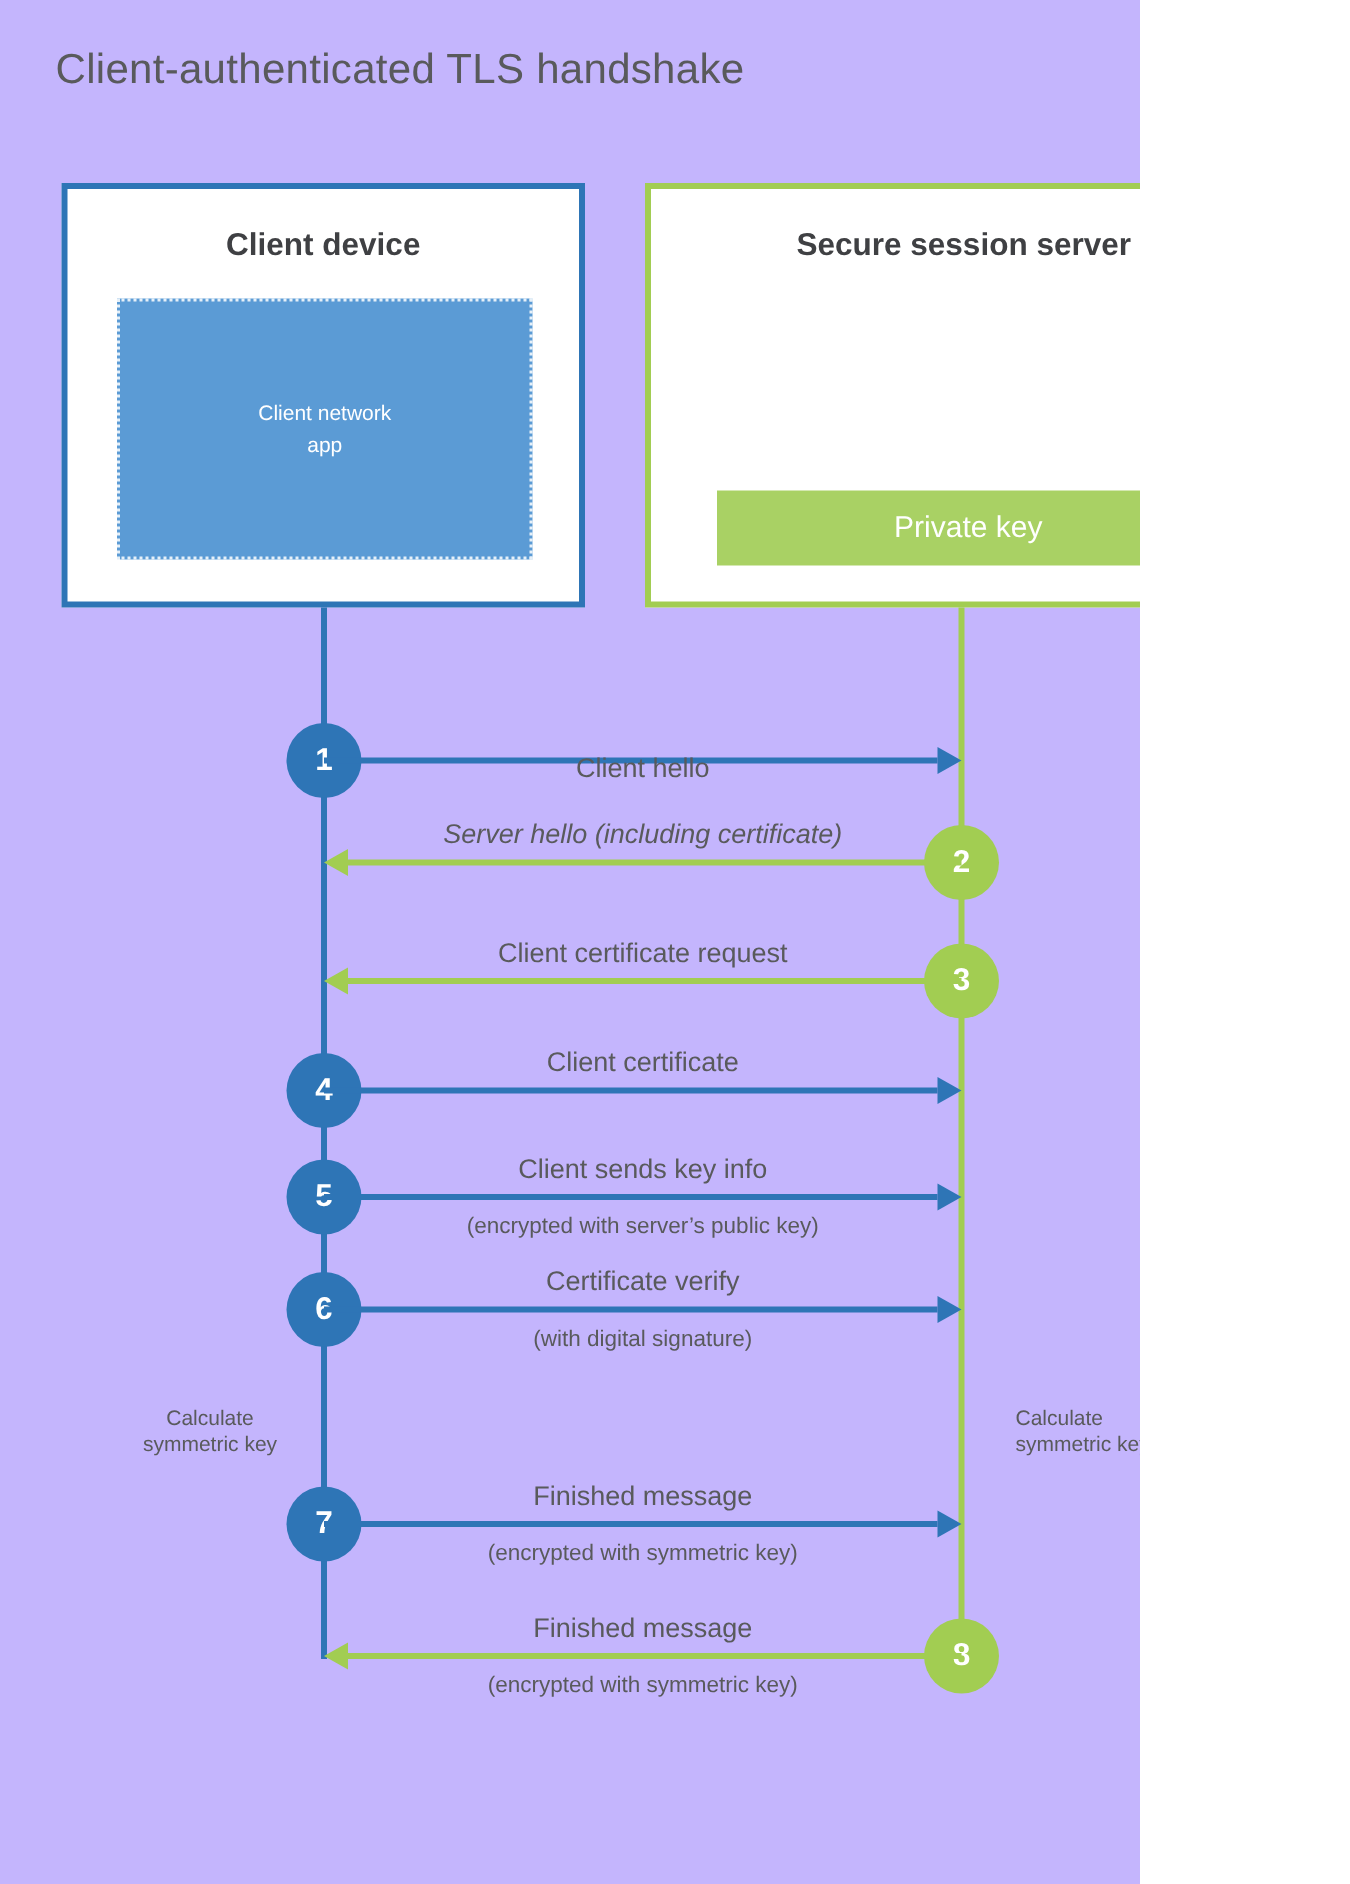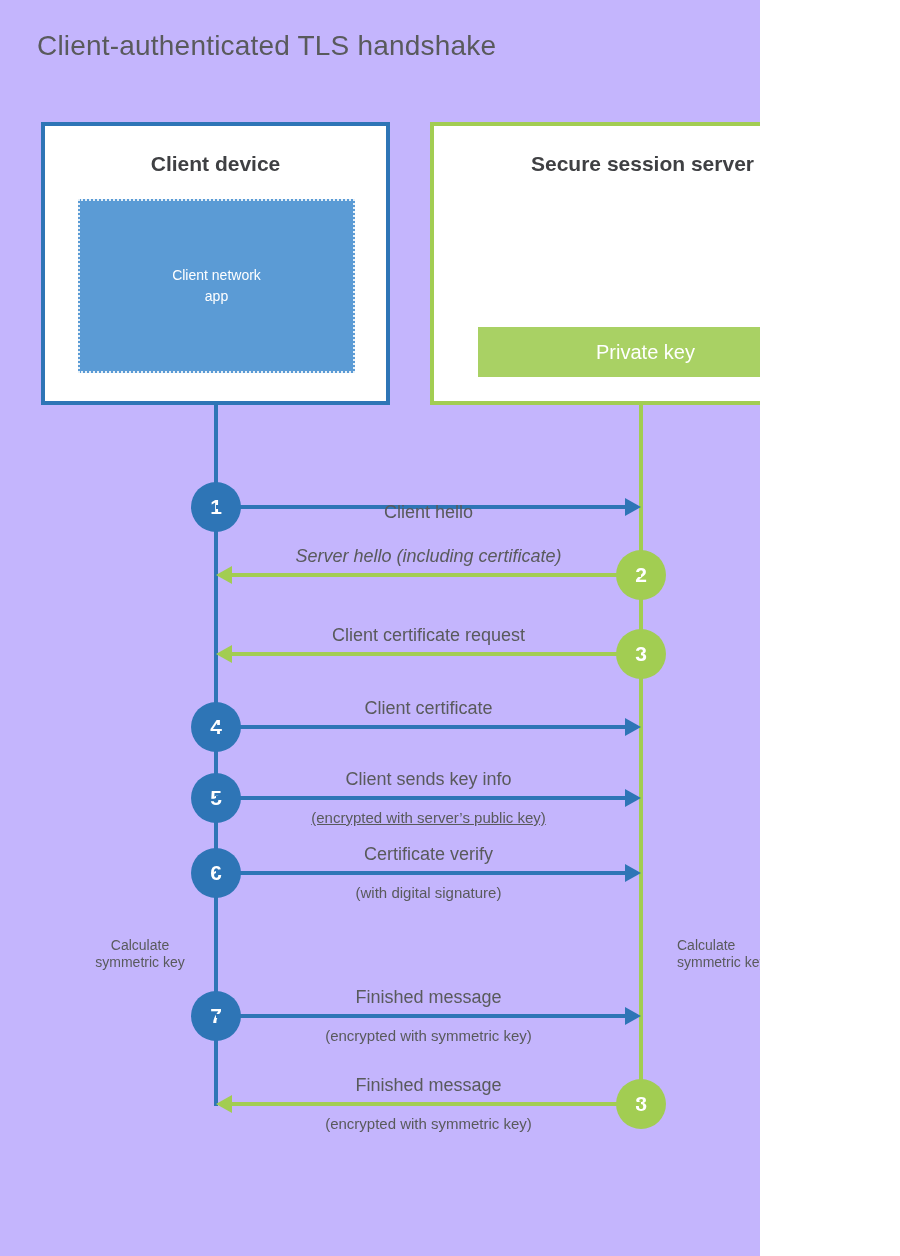--- a/index.html
+++ b/index.html
@@ -154,21 +154,21 @@
       <div class="arrow-line a-green" style="left: 232px; top: 652px; width: 409px;"></div>
       <div class="step-label" style="top: 625px;">Client certificate request</div>
       <div class="step-circle c-blue" style="left: 191px; top: 702px;">4</div>
       <div class="arrow-line a-blue" style="left: 216px; top: 725px; width: 409px;"></div>
       <div class="arrow-head h-right" style="left: 625px; top: 718px;"></div>
       <div class="step-label" style="top: 698px;">Client certificate</div>
       <div class="step-circle c-blue" style="left: 191px; top: 773px;">5</div>
       <div class="arrow-line a-blue" style="left: 216px; top: 796px; width: 409px;"></div>
       <div class="arrow-head h-right" style="left: 625px; top: 789px;"></div>
       <div class="step-label" style="top: 769px;">Client sends key info</div>
-      <div class="step-sub" style="top: 809px; text-decoration: underline;">(encrypted with server’s public key)</div>
+      <div class="step-sub" style="top: 809px;">(encrypted with server’s public key)</div>
       <div class="step-circle c-blue" style="left: 191px; top: 848px;">6</div>
       <div class="arrow-line a-blue" style="left: 216px; top: 871px; width: 409px;"></div>
       <div class="arrow-head h-right" style="left: 625px; top: 864px;"></div>
       <div class="step-label" style="top: 844px;">Certificate verify</div>
       <div class="step-sub" style="top: 884px;">(with digital signature)</div>
       <div class="step-circle c-blue" style="left: 191px; top: 991px;">7</div>
       <div class="arrow-line a-blue" style="left: 216px; top: 1014px; width: 409px;"></div>
       <div class="arrow-head h-right" style="left: 625px; top: 1007px;"></div>
       <div class="step-label" style="top: 987px;">Finished message</div>
       <div class="step-sub" style="top: 1027px;">(encrypted with symmetric key)</div>

